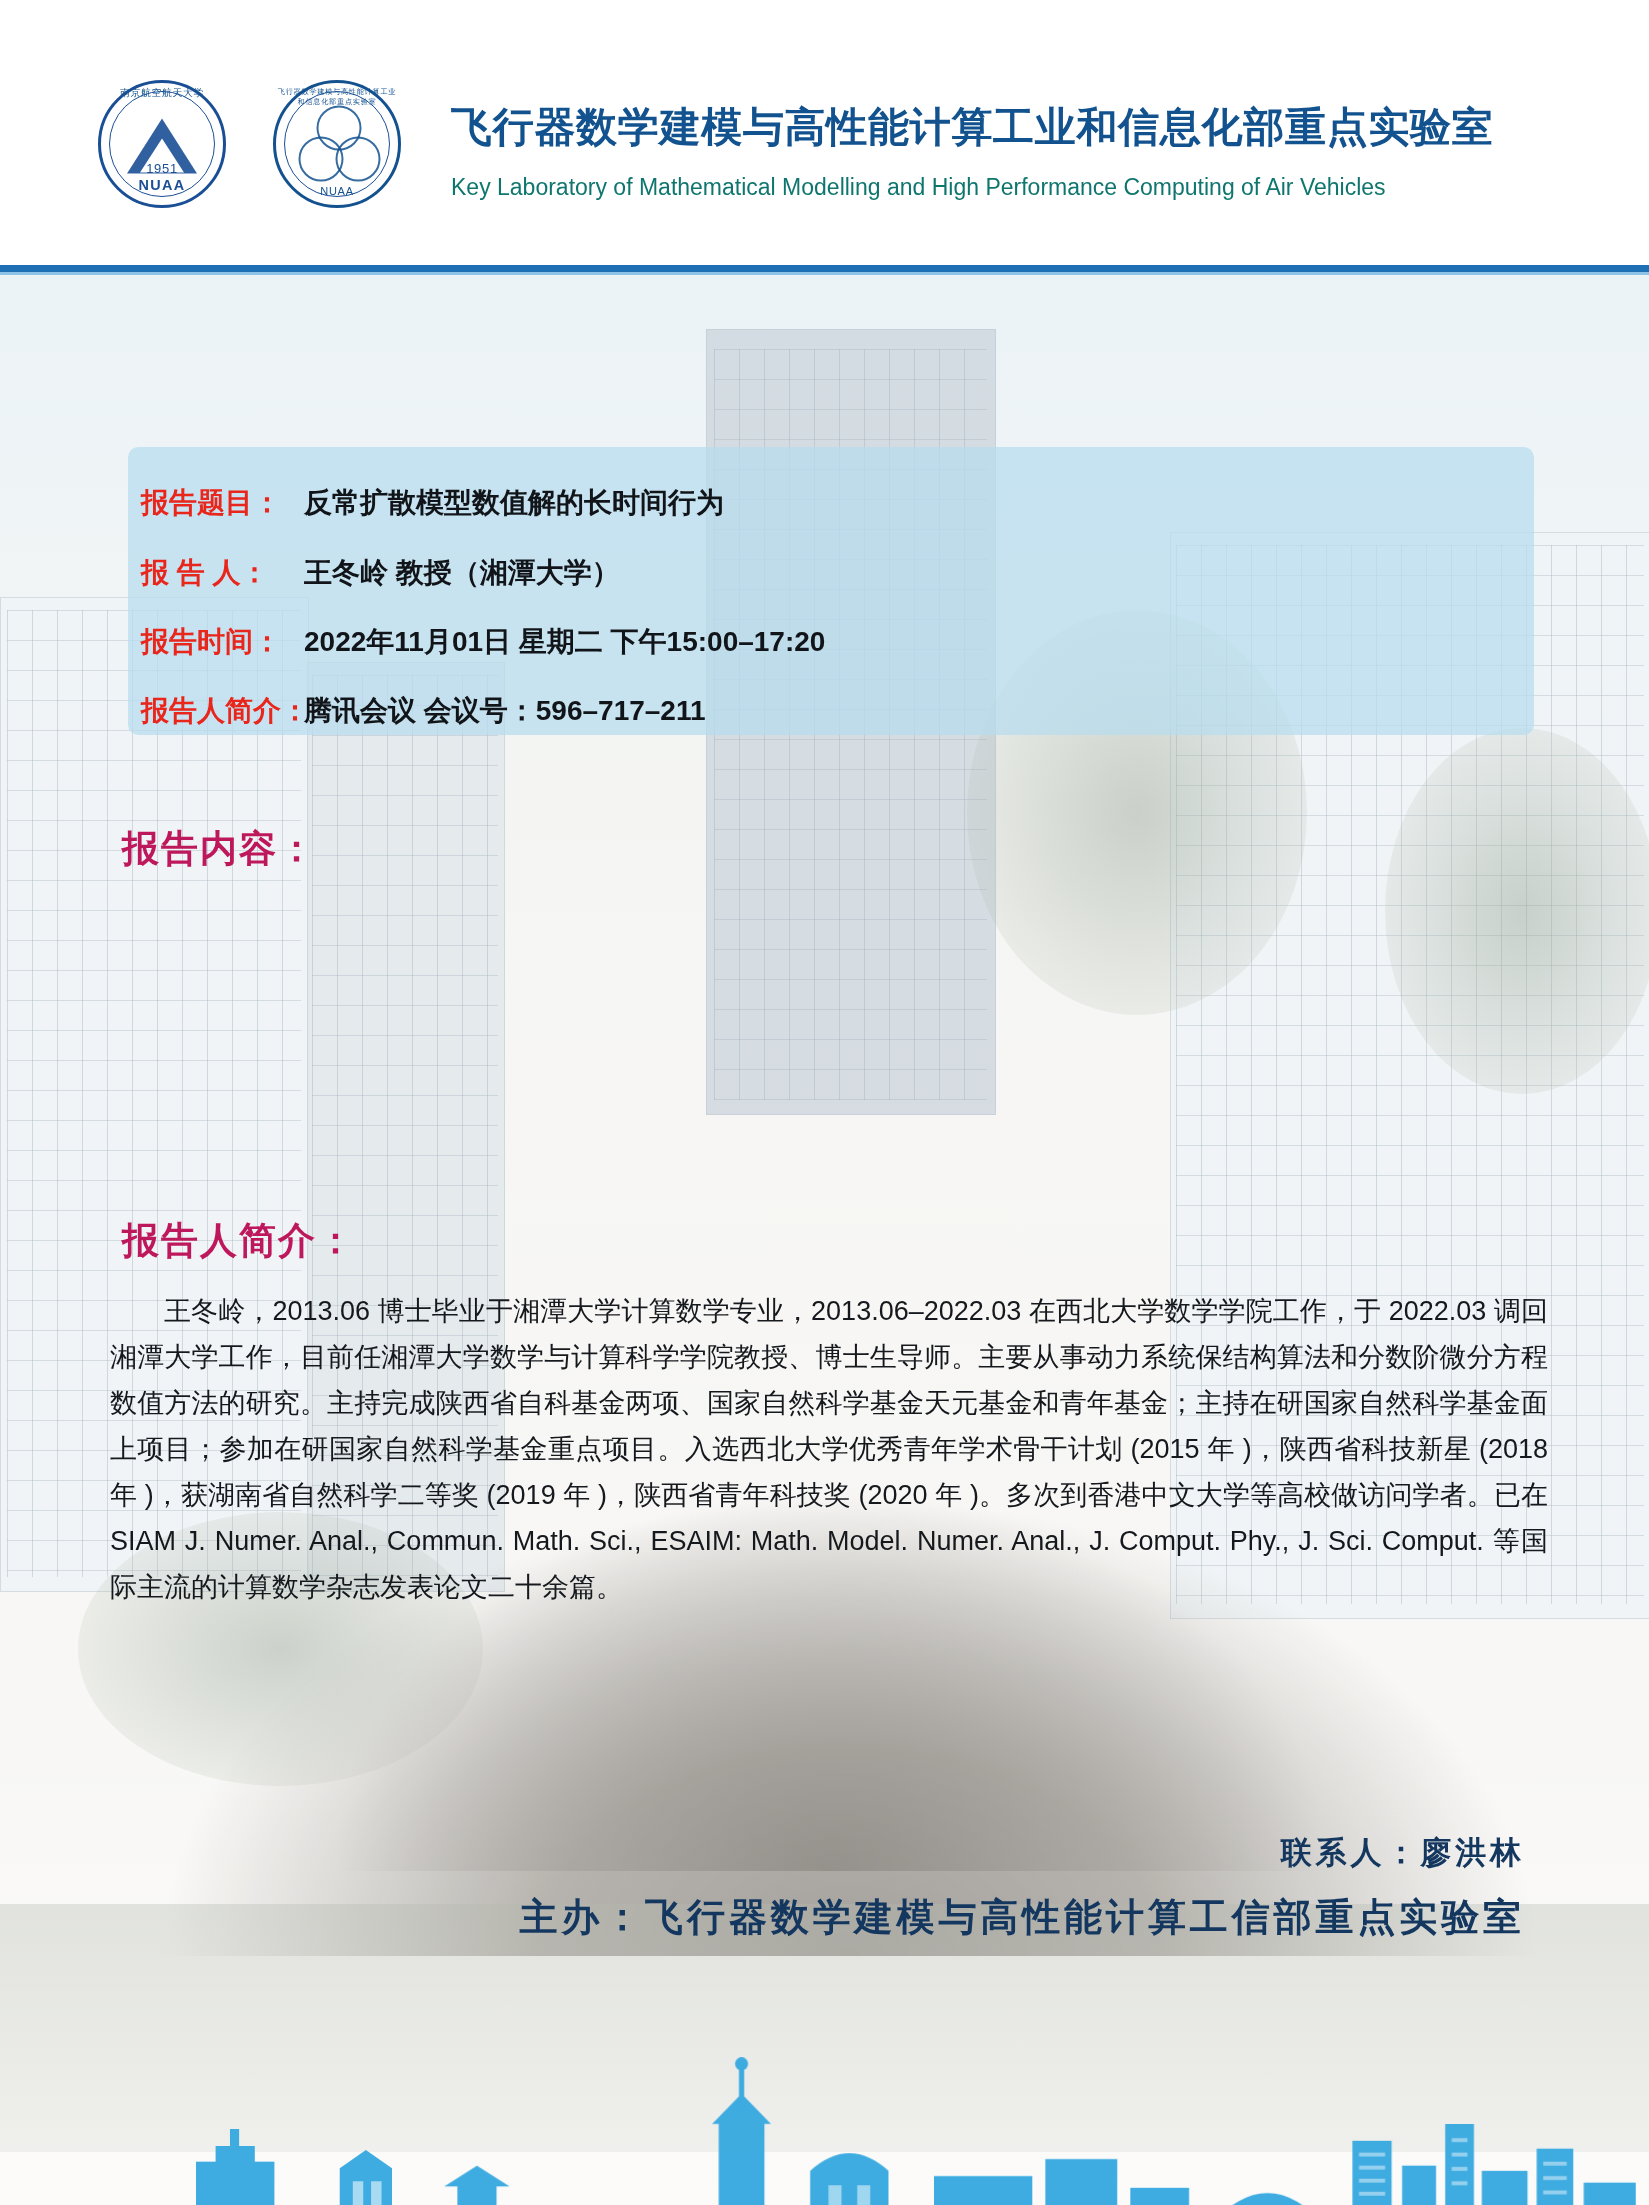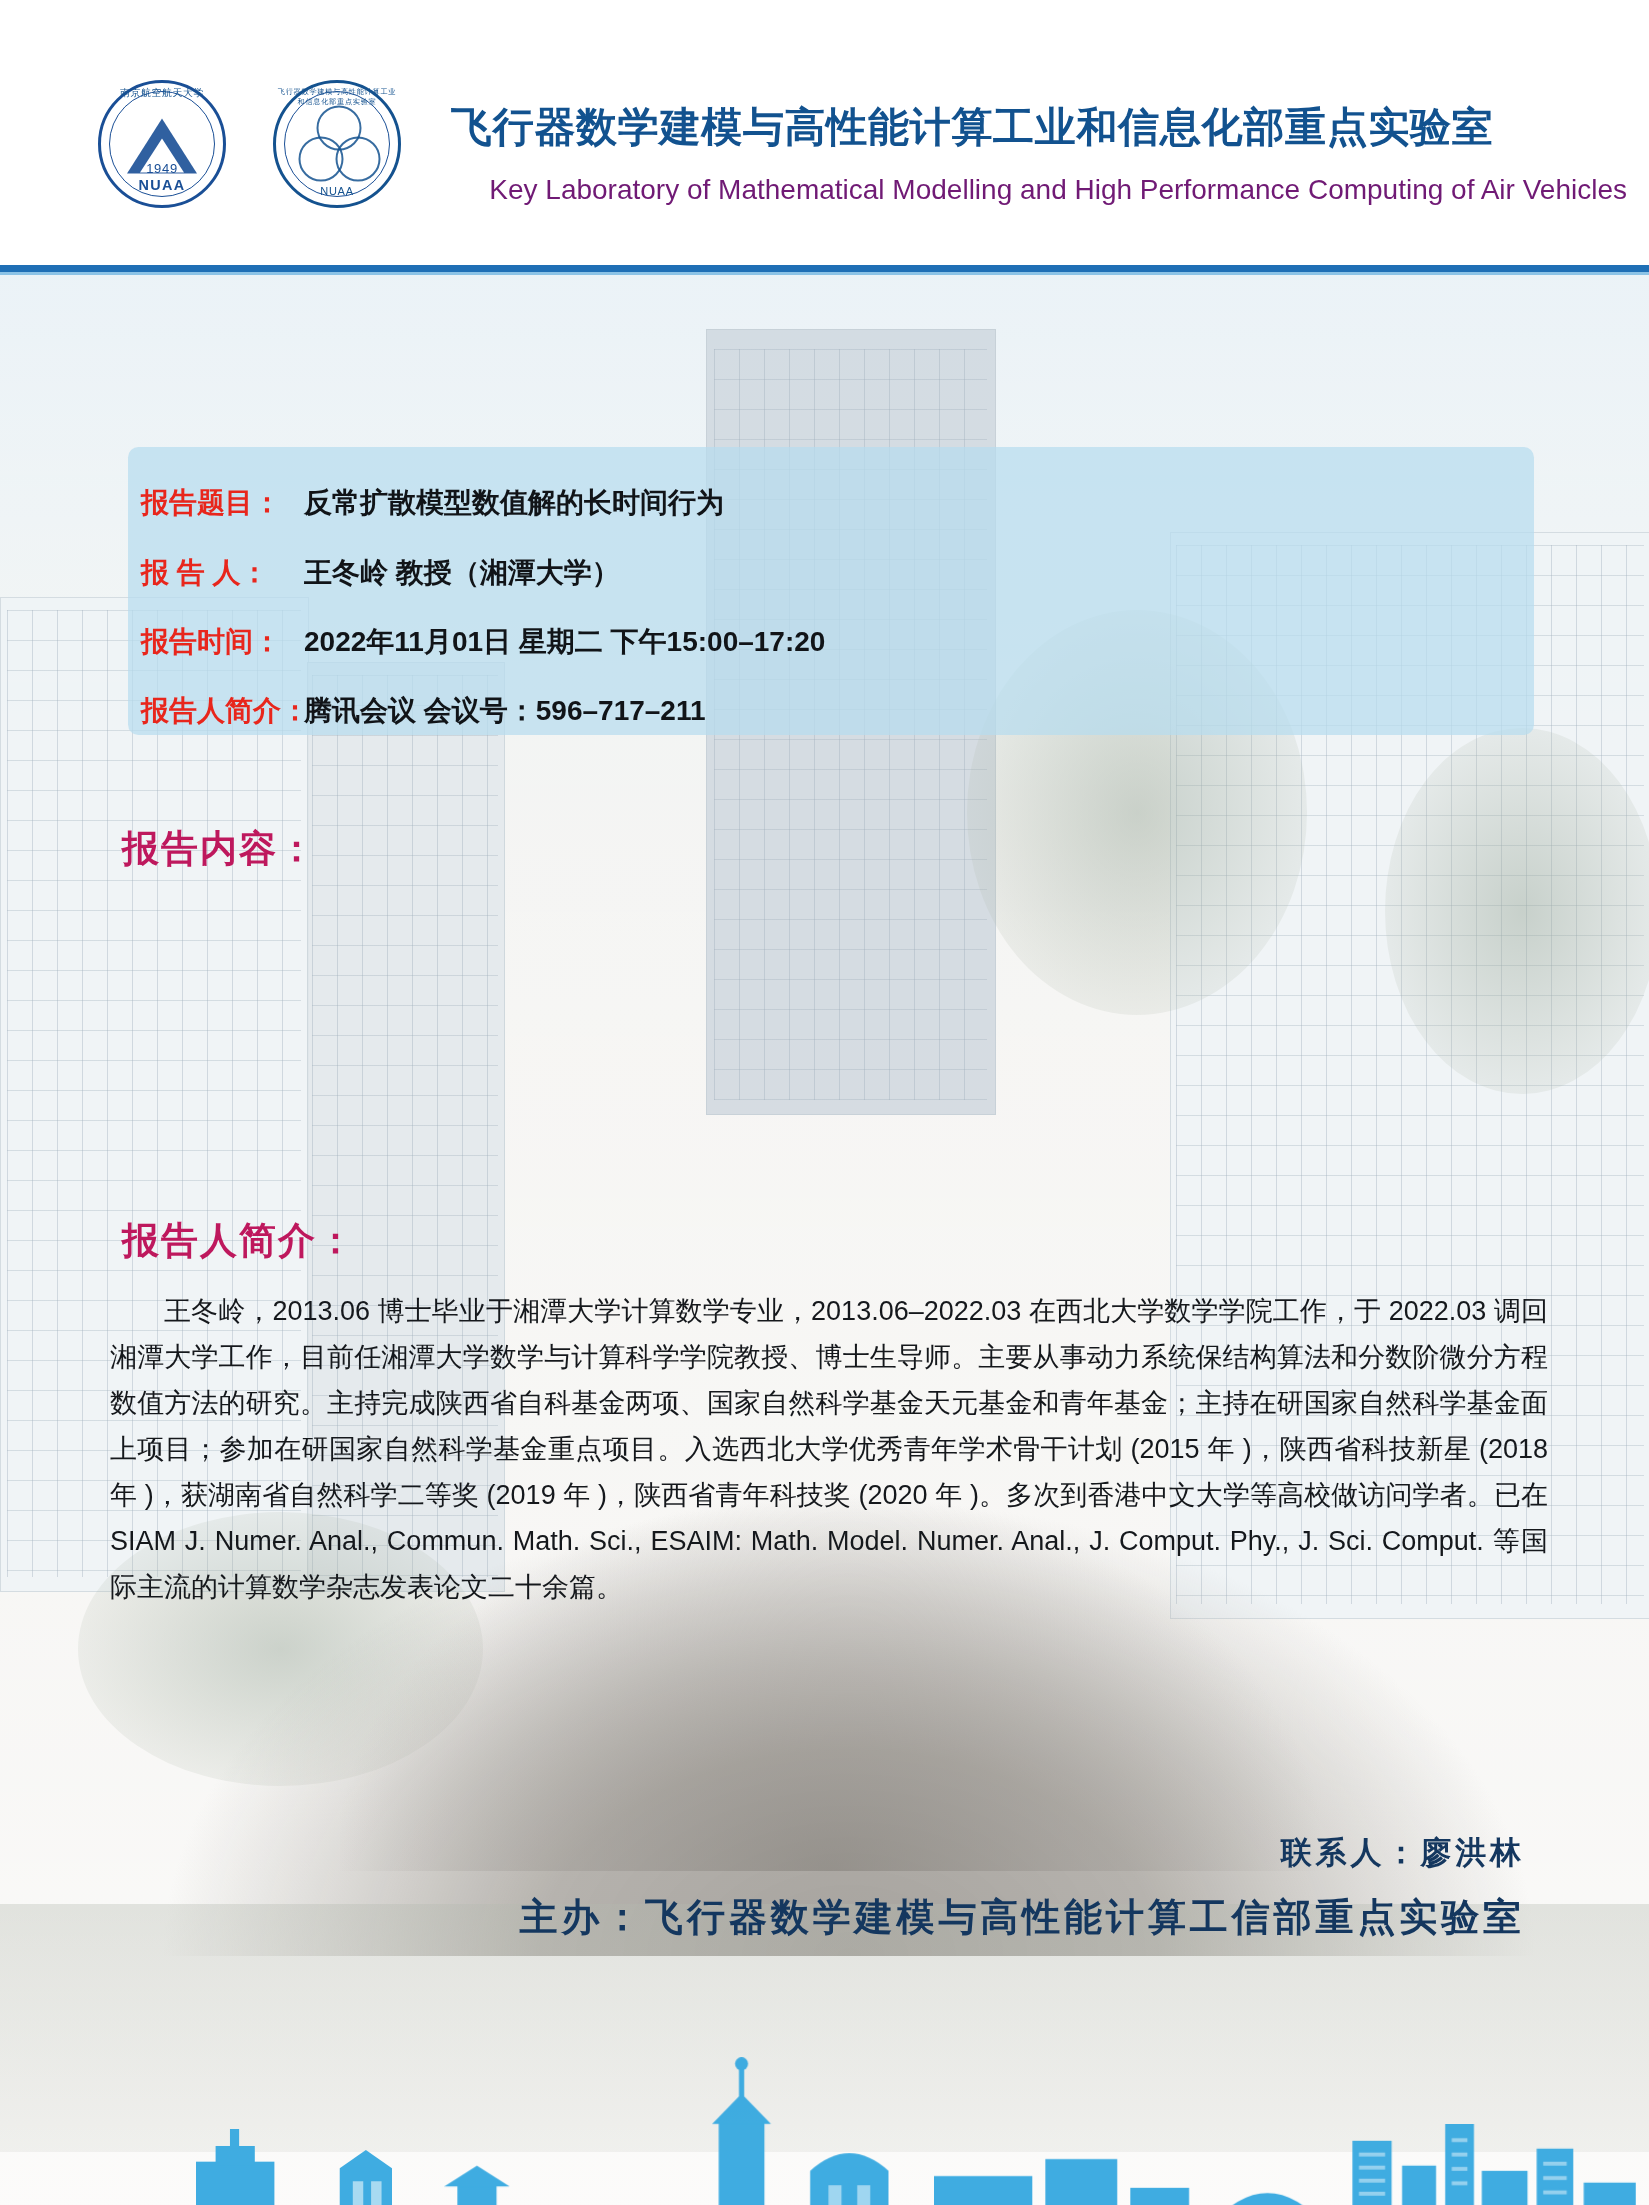--- a/index.html
+++ b/index.html
@@ -184,24 +184,23 @@
     font-size: 41px;
     font-weight: bold;
     color: #12528f;
     letter-spacing: 0.7px;
     white-space: nowrap;
   }
   .header-en {
     position: absolute;
     left: 451px; top: 152px;
     width: 1176px;
-    font-size: 28px;
-    color: #701a75;
+    font-size: 23px;
+    color: #0f766e;
     white-space: nowrap;
-    text-align: right;
   }
 
   
   .title {
     position: absolute;
     left: 0; top: 291px;
     width: 1649px;
     text-align: center;
     font-size: 90px;
     font-weight: bold;
@@ -321,21 +320,21 @@
     <div class="rock"></div>
     <div class="rock-2"></div>
     <div class="ground-strip"></div>
   </div>
 
   <div class="header">
     <div class="logo l1">
       <div class="ring"></div>
       <div class="logo-ring-text">南京航空航天大学</div>
       <div class="tri"></div>
-      <div class="yr">1949</div>
+      <div class="yr">1951</div>
       <div class="nm">NUAA</div>
     </div>
     <div class="logo l2">
       <div class="ring"></div>
       <div class="logo-ring-text" style="font-size:7.2px;">飞行器数学建模与高性能计算工业和信息化部重点实验室</div>
       <div class="arcs">
         <i></i>
           <i></i>
           <i></i>
         <div class="cn">NUAA</div>

